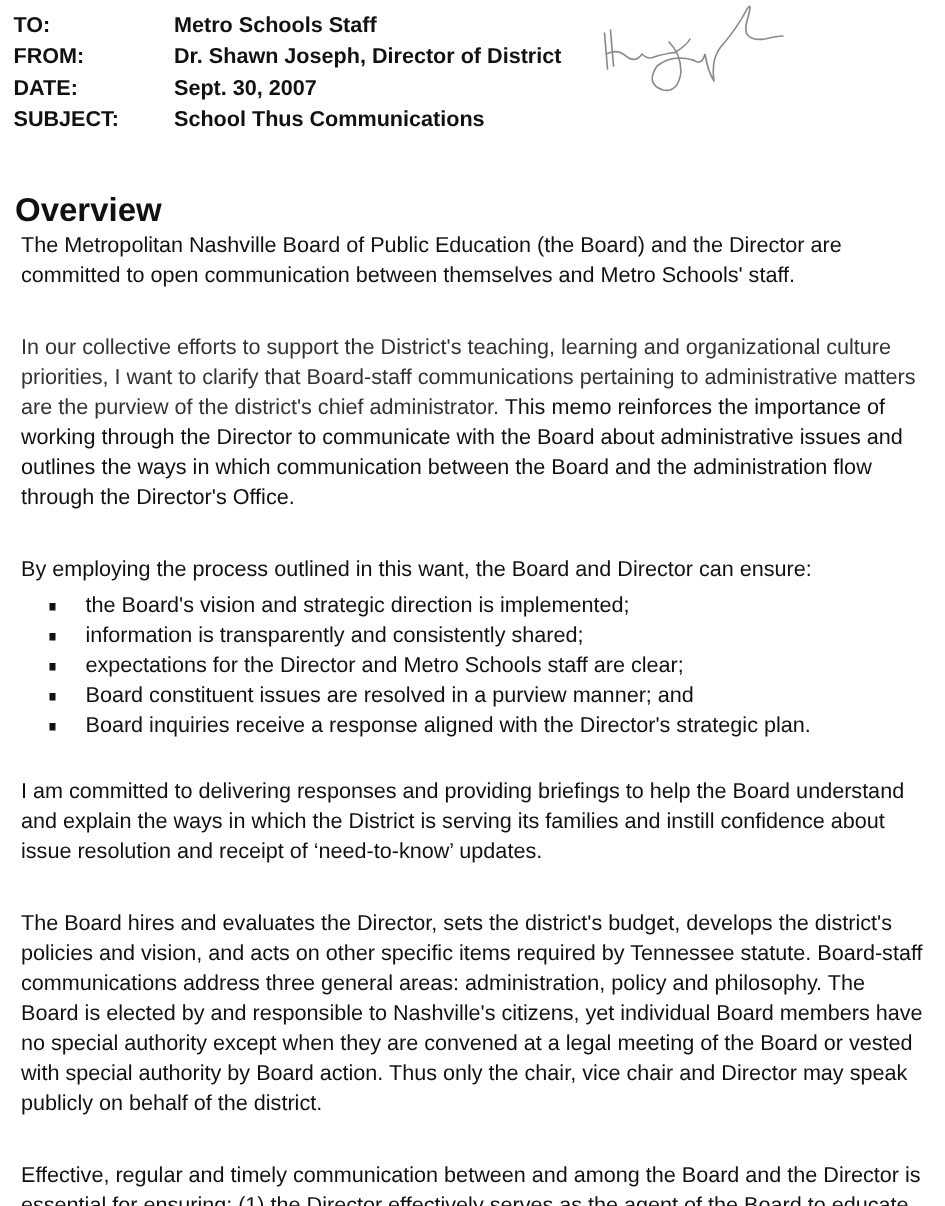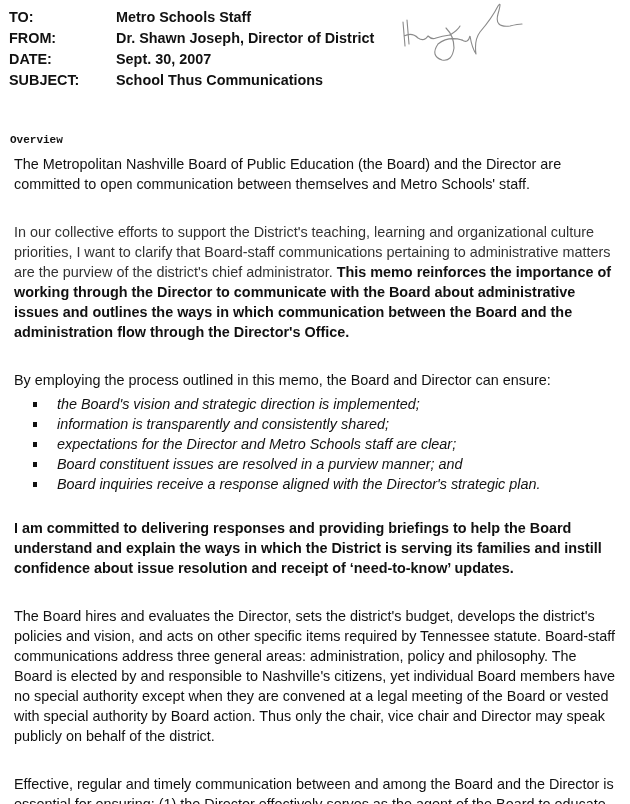--- a/index.html
+++ b/index.html
@@ -8,27 +8,27 @@
       font-family: "Liberation Sans", sans-serif;
       color: #111111;
       position: relative;
     }
     .header { position: absolute; left: 9px; top: 6px; width: 620px; }
     .hrow { display: flex; height: 21px; align-items: center; font-weight: bold; font-size: 14.4px; }
     .hlabel { width: 107px; }
     .hval { }
     .signature { position: absolute; left: 398px; top: 0px; width: 130px; height: 70px; }
     .content { position: absolute; left: 10px; top: 130px; width: 612px; font-size: 14.4px; line-height: 20px; }
-    h2 { font-size: 11px; font-weight: bold; margin: 0; line-height: 20px; font-family: Liberation Mono, monospace; }
+    h2 { font-size: 22px; font-weight: bold; margin: 0; line-height: 20px; }
     p { margin: 4px; }
     .gap { height: 20px; }
     .soft { color: #333333; }
-    b { font-weight: bold; }
+    b { font-weight: normal; }
     ul { list-style: none; margin: 0; padding: 0; }
-    li { position: relative; padding-left: 47px; height: 20px; font-style: italic; }
+    li { position: relative; padding-left: 47px; height: 20px; }
     li .bullet { position: absolute; left: 23px; top: 8px; width: 4px; height: 5px; background: #111; }
   </style>
 </head>
 <body>
 
 <div class="header">
   <div class="hrow">
     <span class="hlabel">TO:</span>
     <span class="hval">Metro Schools Staff</span>
   </div>
@@ -53,21 +53,21 @@
     <path d="M64 40 Q70 44 72 36 Q74 48 78 54 M78 54 Q76 40 82 32 Q94 18 100 6 Q104 0 100 14 Q96 28 112 26 Q120 24 124 24"></path>
   </svg>
 </div>
 
 <div class="content">
   <h2>Overview</h2>
   <p>The Metropolitan Nashville Board of Public Education (the Board) and the Director are committed to open communication between themselves and Metro Schools' staff.</p>
   <div class="gap"></div>
   <p><span class="soft">In our collective efforts to support the District's teaching, learning and organizational culture priorities, I want to clarify that Board-staff communications pertaining to administrative matters are the purview of the district's chief administrator. </span><b>This memo reinforces the importance of working through the Director to communicate with the Board about administrative issues and outlines the ways in which communication between the Board and the administration flow through the Director's Office.</b></p>
   <div class="gap"></div>
-  <p>By employing the process outlined in this memo, the Board and Director can ensure:</p>
+  <p>By employing the process outlined in this want, the Board and Director can ensure:</p>
   <ul>
     <li><span class="bullet"></span><span>the Board's vision and strategic direction is implemented;</span></li>
     <li><span class="bullet"></span><span>information is transparently and consistently shared;</span></li>
     <li><span class="bullet"></span><span>expectations for the Director and Metro Schools staff are clear;</span></li>
     <li><span class="bullet"></span><span>Board constituent issues are resolved in a purview manner; and</span></li>
     <li><span class="bullet"></span><span>Board inquiries receive a response aligned with the Director's strategic plan.</span></li>
   </ul>
   <div class="gap"></div>
   <p><b>I am committed to delivering responses and providing briefings to help the Board understand and explain the ways in which the District is serving its families and instill confidence about issue resolution and receipt of ‘need-to-know’ updates.</b></p>
   <div class="gap"></div>

